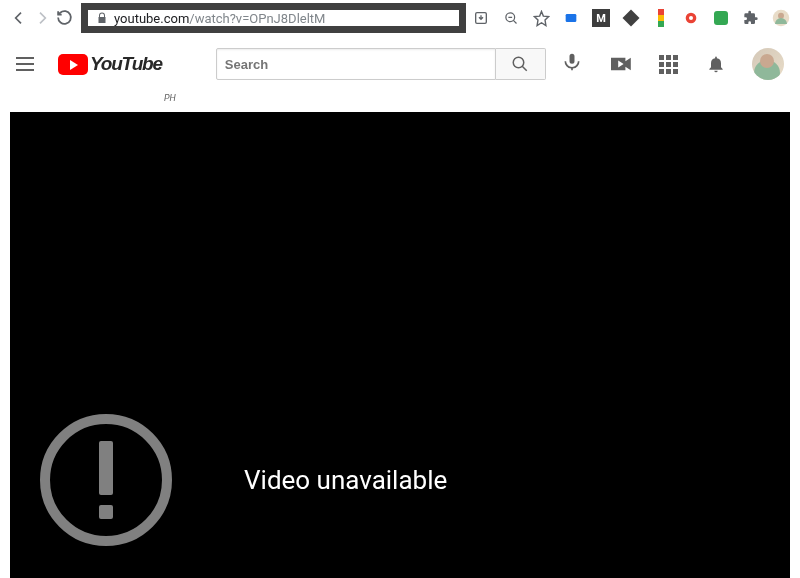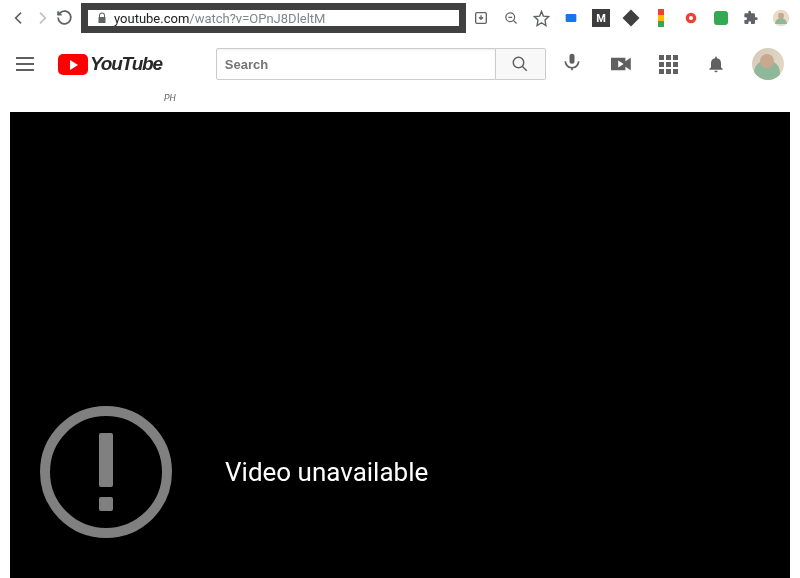--- a/index.html
+++ b/index.html
@@ -41,21 +41,21 @@
 
     .yt-right { display: flex; align-items: center; gap: 24px; margin-left: auto; }
     .yt-icon { width: 24px; height: 24px; cursor: pointer; color: #606060; display:flex; align-items:center; justify-content:center; font-size:20px; }
     .apps-grid { display:grid; grid-template-columns:repeat(3,5px); grid-template-rows:repeat(3,5px); gap:2px; }
     .apps-grid span { background:#606060; }
     .avatar { width: 32px; height: 32px; border-radius: 50%; background: linear-gradient(135deg,#d4c8b8,#e8dcc8); cursor: pointer; overflow:hidden; position:relative; }
     .avatar::after { content:""; position:absolute; left:8px; top:6px; width:14px; height:14px; border-radius:50%; background:#c9a890; box-shadow: 0 12px 0 6px #8fb89a; }
 
     
     .player { margin: 20px 10px 0; background: #000; height: 466px; position: relative; }
-    .error-wrap { position: absolute; left: 30px; bottom: 40px; display: flex; align-items: center; gap: 53px; }
+    .error-wrap { position: absolute; left: 30px; bottom: 32px; display: flex; align-items: center; gap: 72px; }
     .error-circle { width: 132px; height: 132px; border-radius: 50%; border: 10px solid #808080; display: flex; align-items: center; justify-content: center; flex-direction: column; }
     .exclaim-bar { width: 14px; height: 54px; background: #808080; border-radius: 2px; }
     .exclaim-dot { width: 14px; height: 14px; background: #808080; border-radius: 2px; margin-top: 10px; }
     .error-text { color: #fff; font-size: 26px; font-weight: 400; }
   </style>
 </head>
 <body>
 
 <div class="chrome-bar">
   <div class="nav-arrow">

